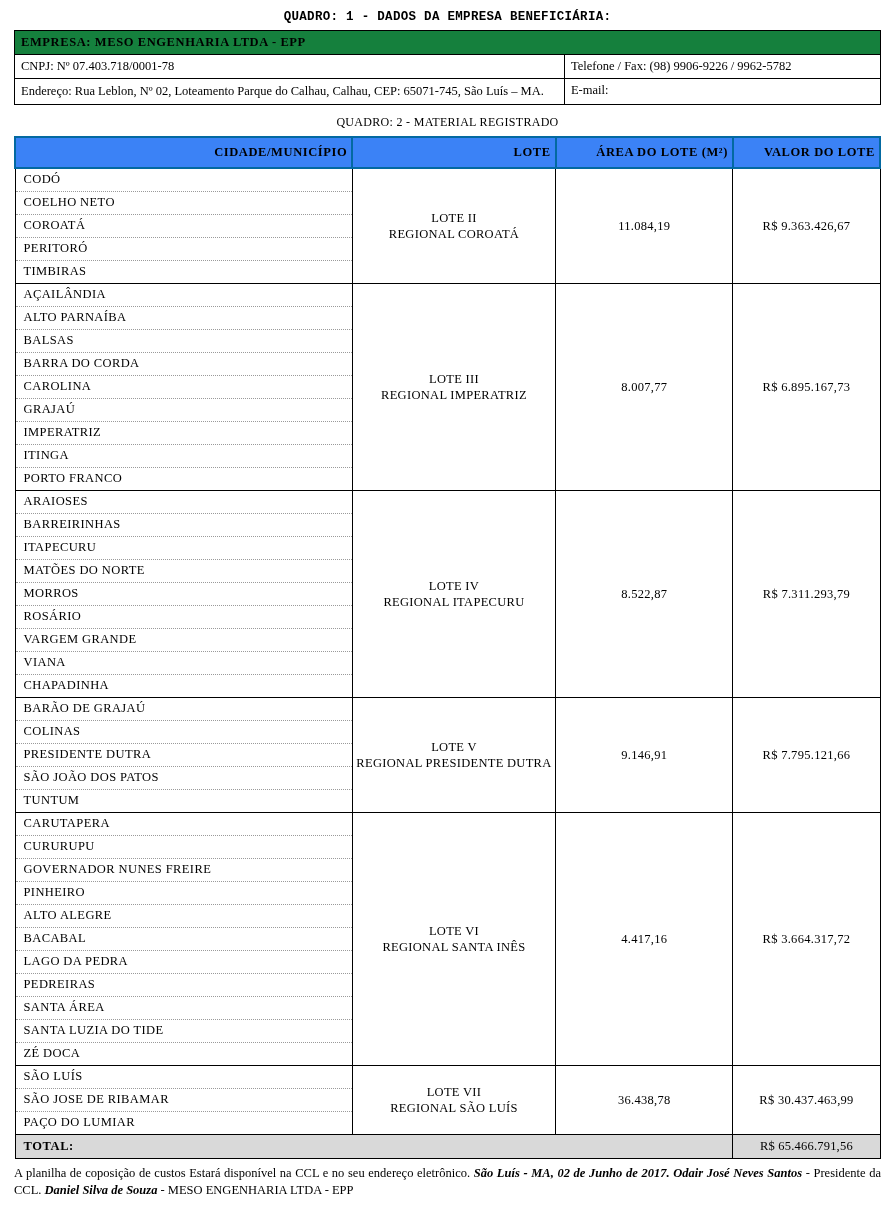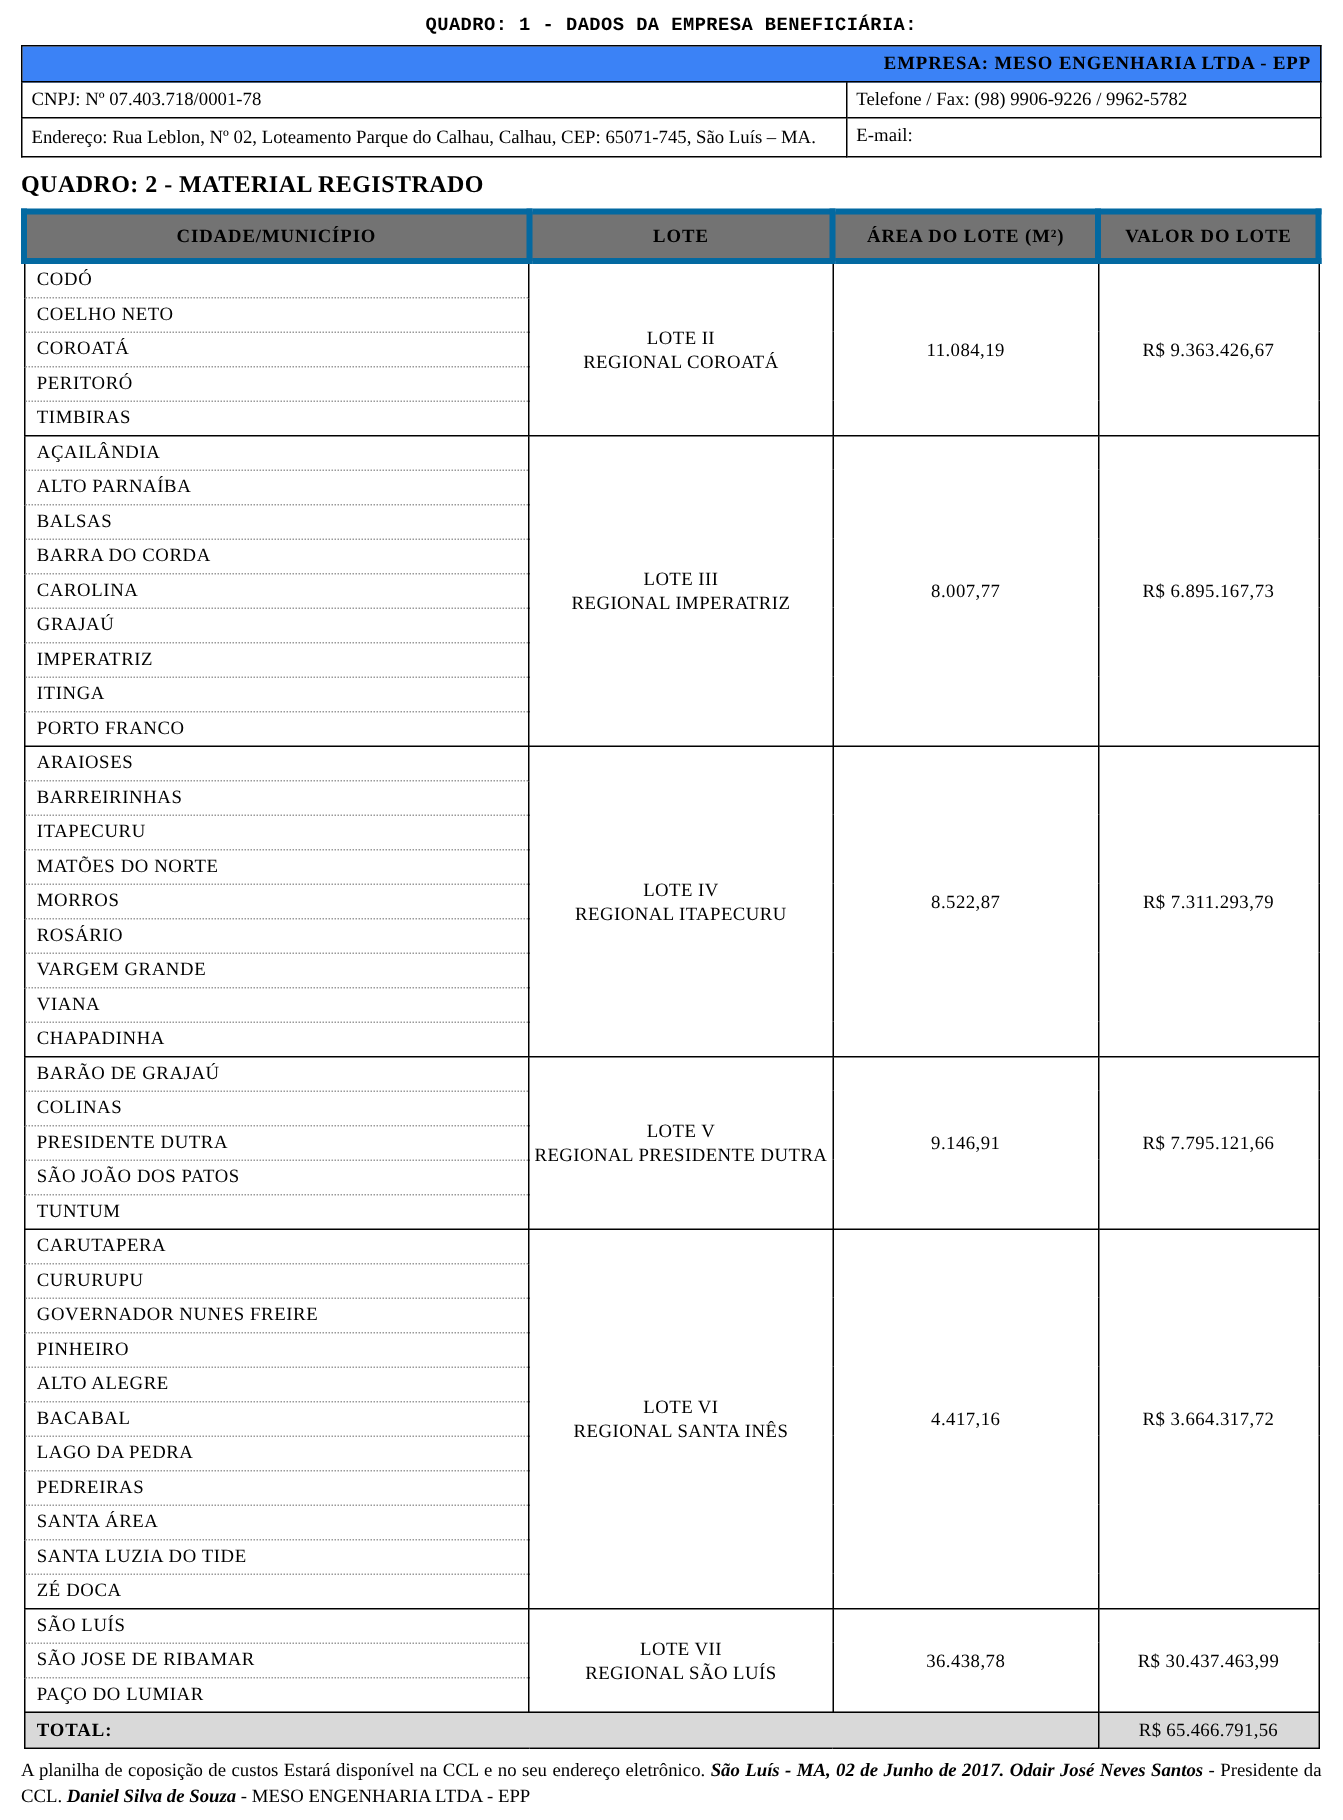--- a/index.html
+++ b/index.html
@@ -21,68 +21,67 @@
   }
   .section-title {
     text-align: center;
     font-weight: bold;
     font-size: 12.5px;
     letter-spacing: 0.3px;
     margin: 2px 0 6px 0;
     font-family: Liberation Mono, monospace;
   }
   .section-title-2 {
-    text-align: left;
-    font-weight: bold;
-    font-size: 16px;
+    text-align: center;
+    font-weight: normal;
+    font-size: 12px;
     letter-spacing: 0.3px;
     margin: 10px 0 6px 0;
   }
 
   
   table.q1 {
     width: 100%;
     border-collapse: collapse;
     border: 1.5px solid #000;
     table-layout: fixed;
   }
   table.q1 td {
     border: 1px solid #000;
     padding: 4px 6px;
     vertical-align: top;
     font-size: 12.5px;
   }
   td.company {
-    background: #3b82f6;
+    background: #15803d;
     font-weight: bold;
     letter-spacing: 0.6px;
     font-size: 13px;
     padding: 6px 6px;
-    text-align: right;
   }
   .addr {
     text-align: justify;
     line-height: 1.35;
   }
 
   
   table.q2 {
     width: 100%;
     border-collapse: collapse;
     border: 1.5px solid #000;
     table-layout: fixed;
   }
   table.q2 th {
-    background: #737373;
-    border: 4px solid #0369a1;
+    background: #3b82f6;
+    border: 2px solid #0369a1;
     font-weight: bold;
     font-size: 12.5px;
     letter-spacing: 0.6px;
     padding: 7px 4px;
-    text-align: center;
+    text-align: right;
     vertical-align: middle;
   }
   table.q2 td {
     border-left: 1px solid #000;
     border-right: 1px solid #000;
     font-size: 12.5px;
     vertical-align: middle;
   }
   td.city {
     padding: 2px 0 2px 8px;

